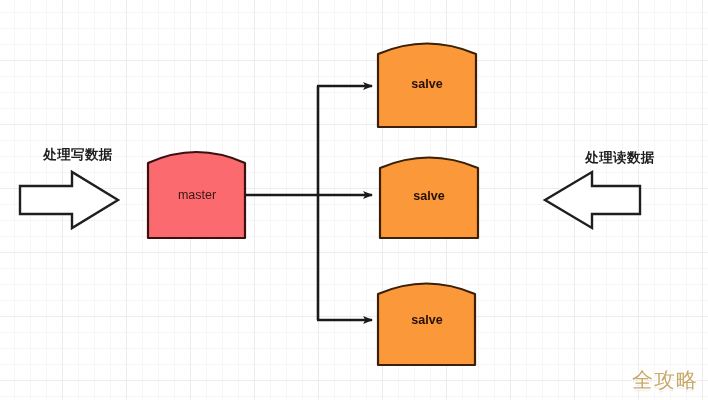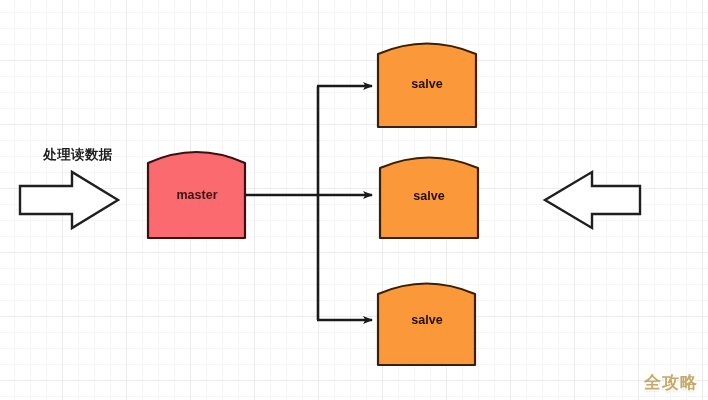--- a/index.html
+++ b/index.html
@@ -32,21 +32,21 @@
   .node-label {
     position: absolute;
     font-size: 12px;
     color: #2b1a10;
     white-space: nowrap;
     transform: translate(-50%, -50%);
     pointer-events: none;
     text-align: right;
   }
   .node-label.master-label {
-    font-weight: 700;
+    font-weight: 400;
     color: #3a1616;
     font-size: 12.5px;
   }
   .node-label.slave-label {
     font-weight: 700;
     color: #241007;
     font-size: 12.5px;
   }
   .cn-caption {
     position: absolute;
@@ -54,22 +54,22 @@
     font-weight: 700;
     color: #1d1d1d;
     white-space: nowrap;
     transform: translate(-50%, -50%);
     letter-spacing: 0.4px;
   }
   .watermark {
     position: absolute;
     right: 10px;
     bottom: 6px;
-    font-size: 17px;
-    font-weight: 700;
+    font-size: 21px;
+    font-weight: 400;
     color: #c9a96a;
     letter-spacing: 1px;
     text-shadow:
       1px 1px 0 #ffffff, -1px -1px 0 #ffffff,
       1px -1px 0 #ffffff, -1px 1px 0 #ffffff,
       0 2px 2px rgba(0,0,0,0.12);
     white-space: nowrap;
   }
 </style>
 </head>
@@ -126,18 +126,19 @@
   </svg>
 
   <div class="node-label master-label" style="left:197px; top:195px;">master</div>
 
   <div class="node-label slave-label" style="left:427px; top:84px;">salve</div>
 
   <div class="node-label slave-label" style="left:429px; top:196px;">salve</div>
 
   <div class="node-label slave-label" style="left:427px; top:320px;">salve</div>
 
-  <div class="cn-caption" style="left:78px; top:155px;">处理读数据</div>
+  <div class="cn-caption" style="left:78px; top:155px;">处理写数据</div>
 
+  <div class="cn-caption" style="left:620px; top:158px;">处理读数据</div>
 
   <div class="watermark">全攻略</div>
 
 </div>
 
 </body></html>

